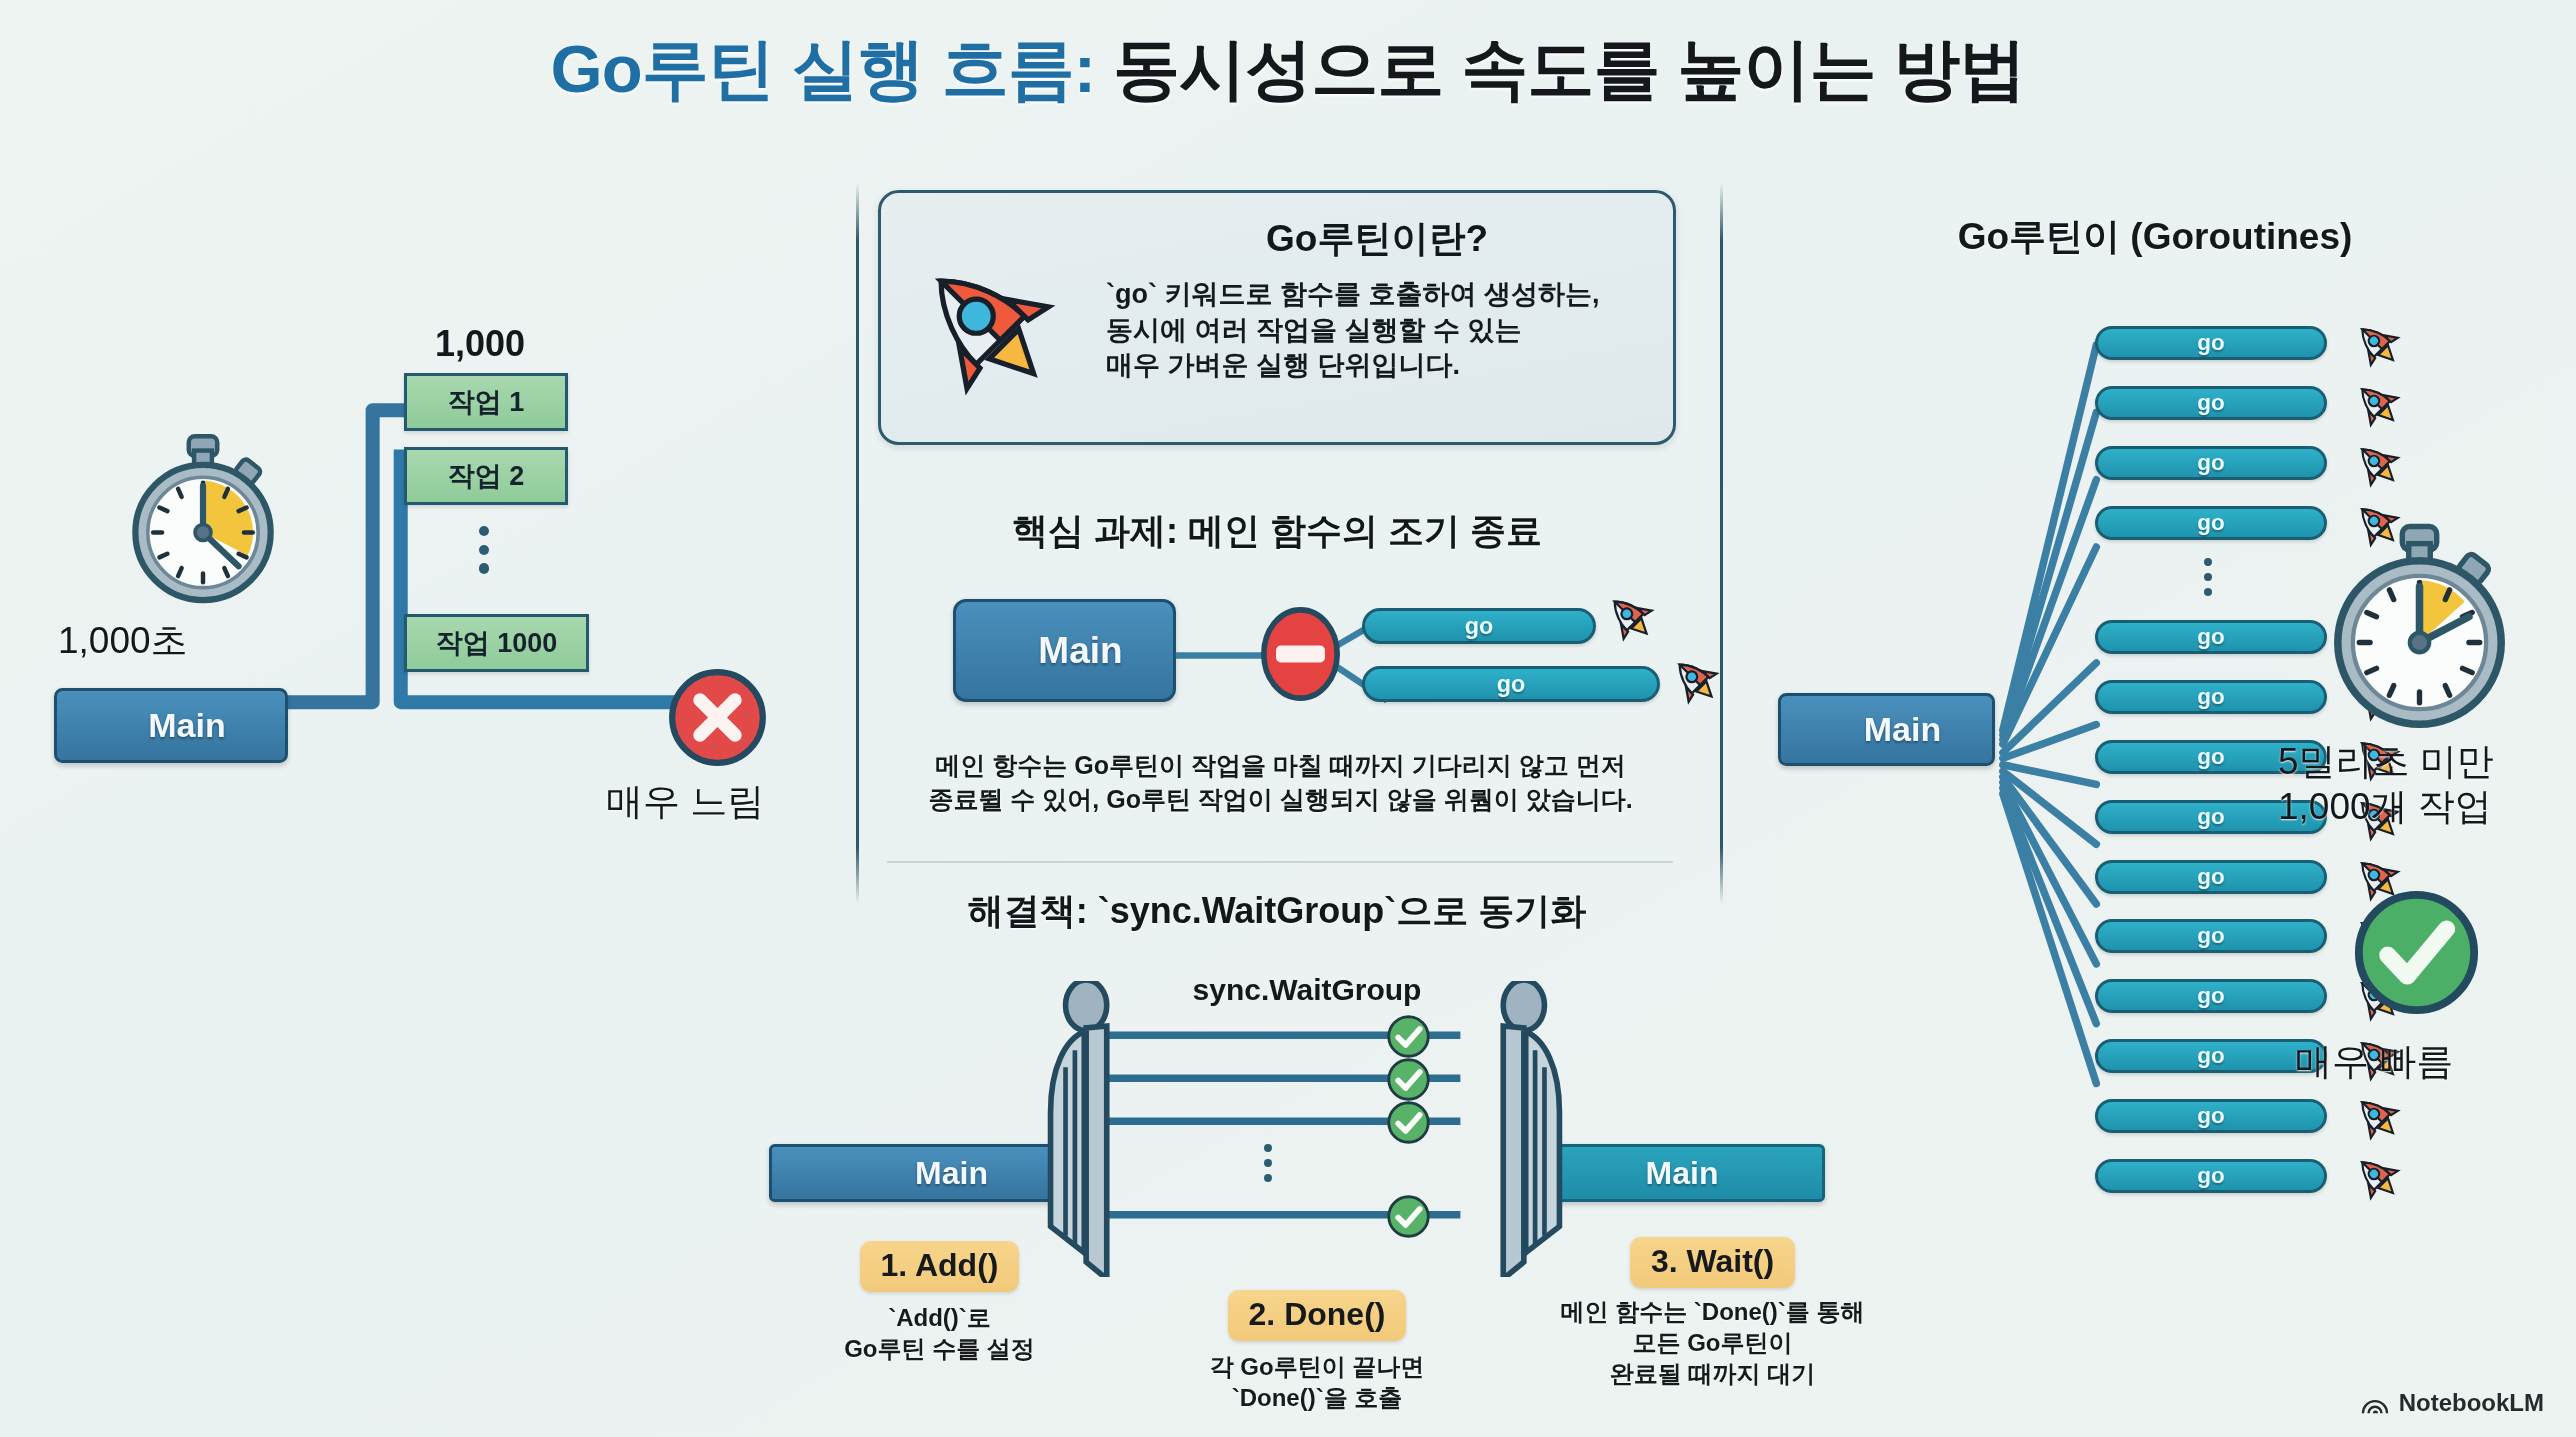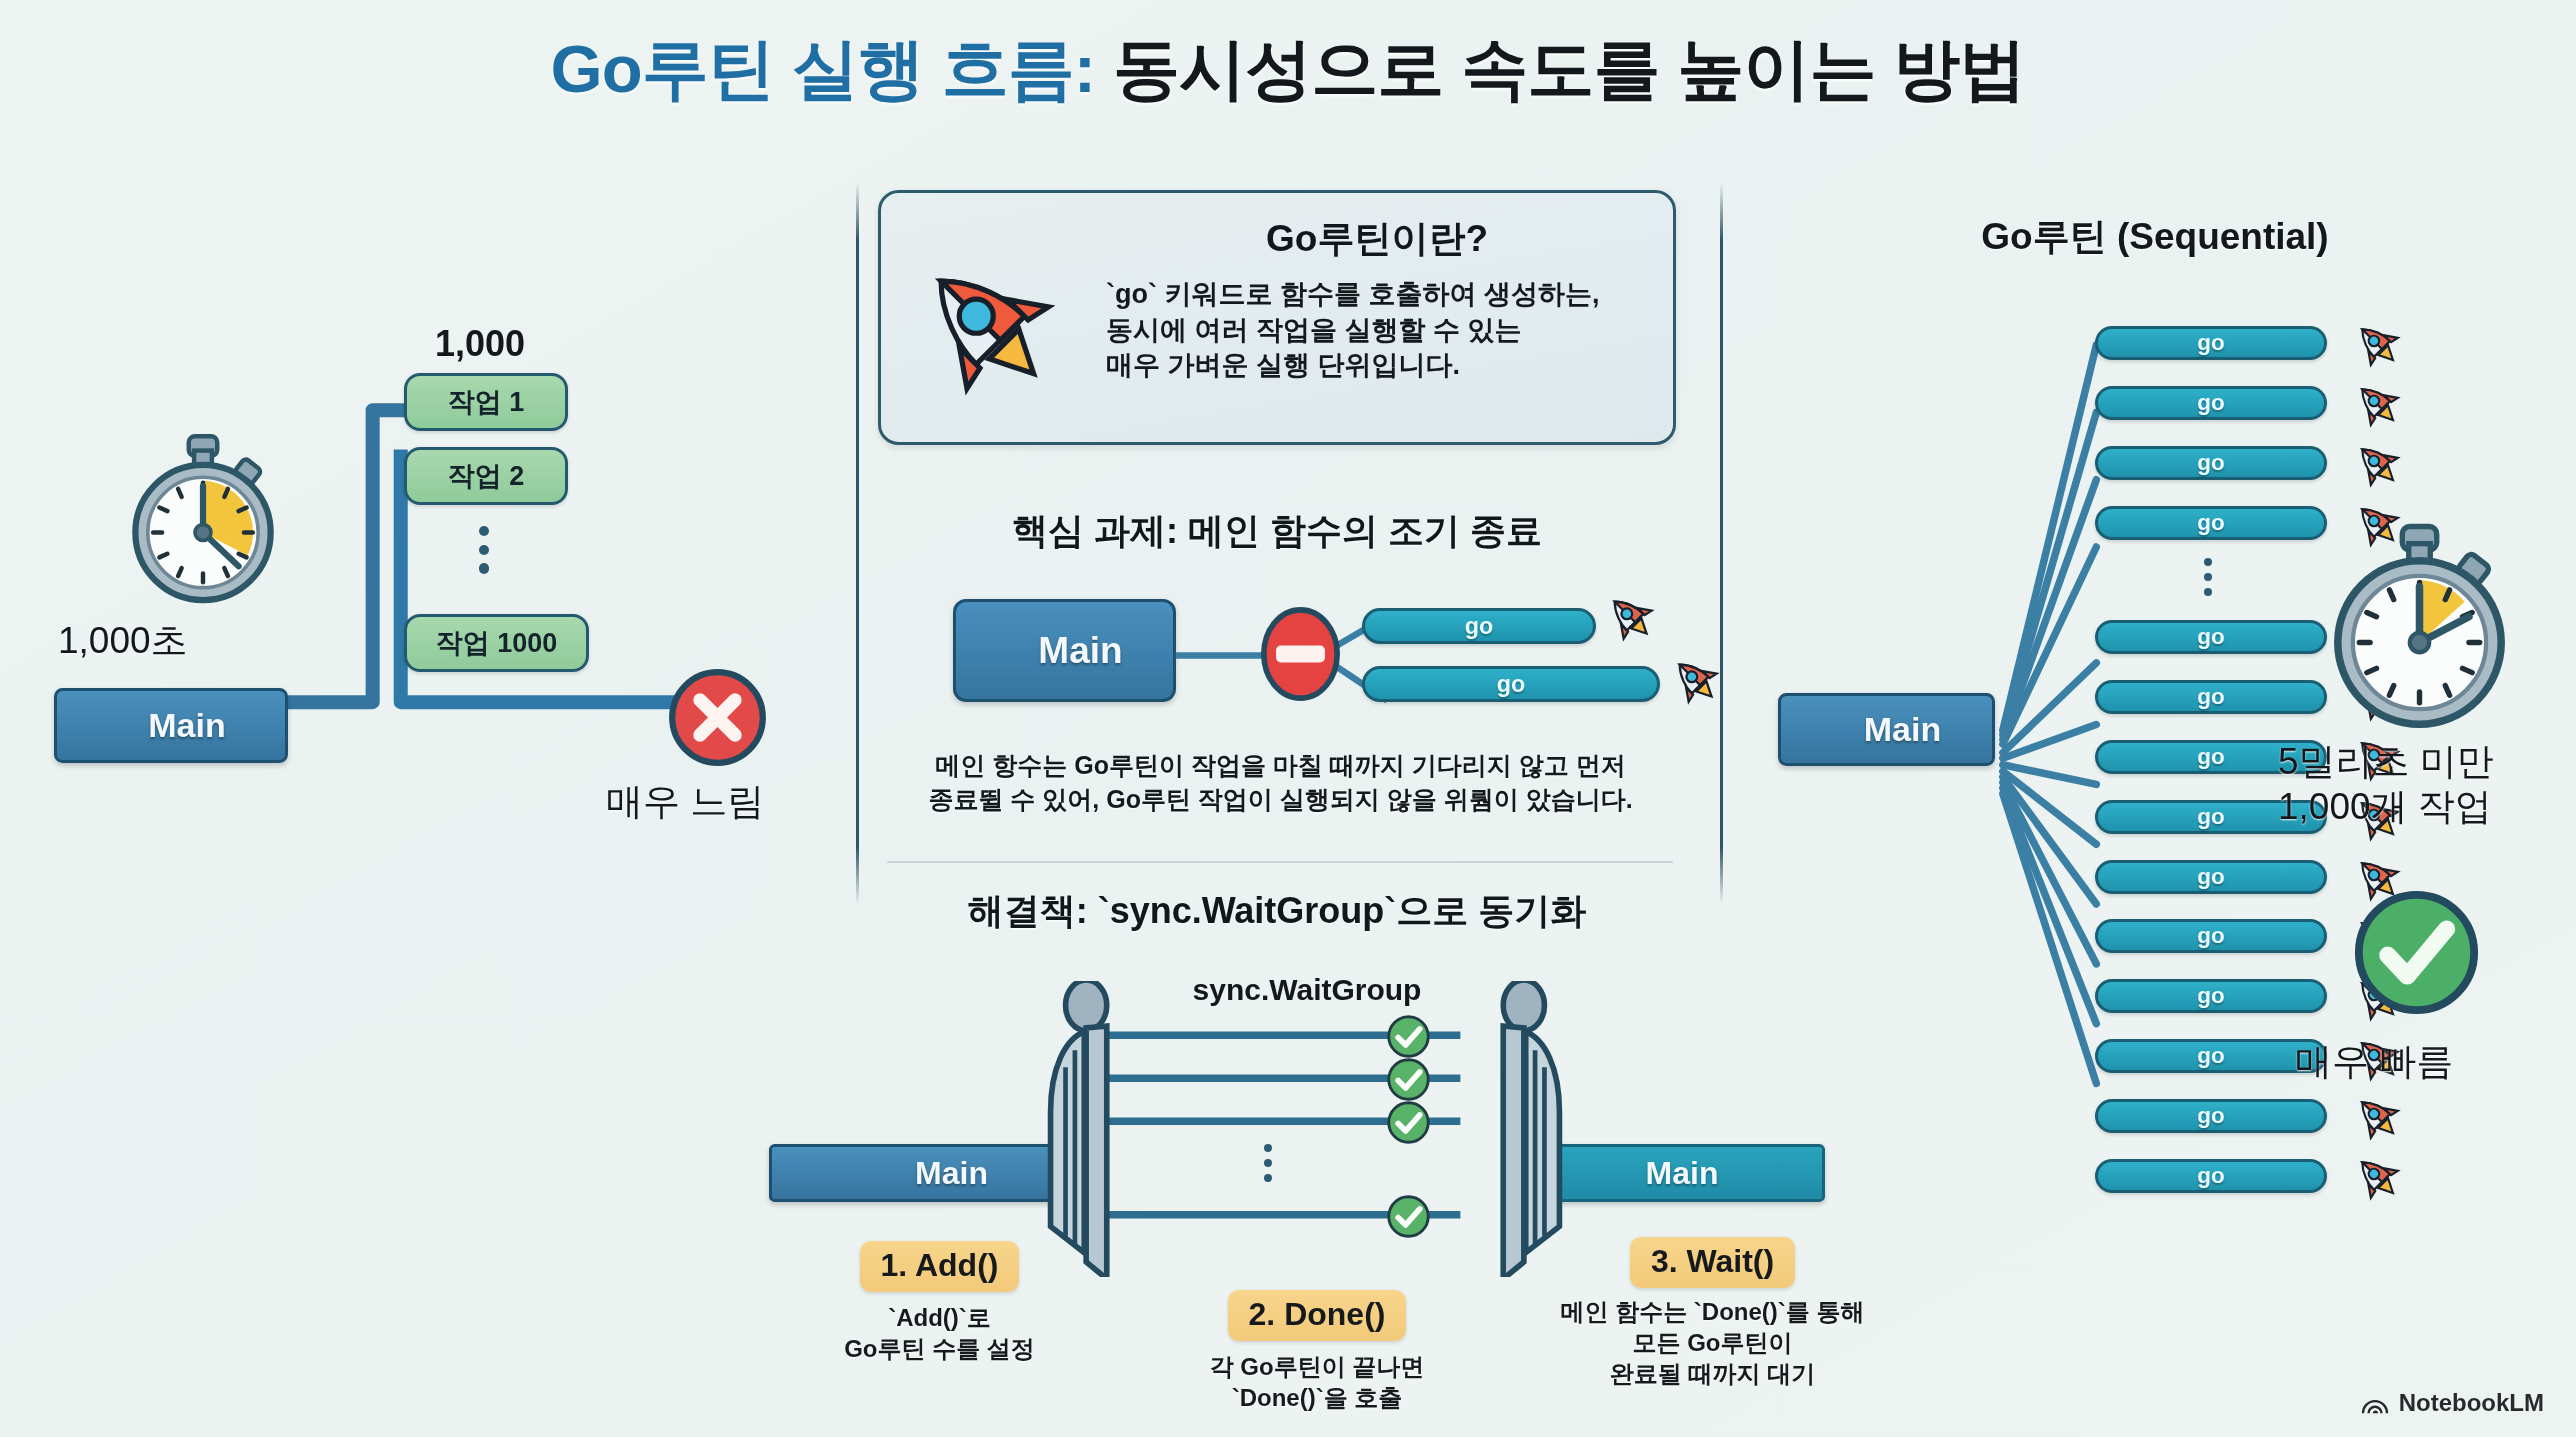--- a/index.html
+++ b/index.html
@@ -55,21 +55,21 @@
   }
   .main-box.teal {
     background: linear-gradient(180deg, #2aa3bd 0%, #1f8ca8 100%);
     border-color: #17657d;
   }
 
   
   .task-box {
     background: linear-gradient(180deg, #a8d8ae 0%, #8fcb9a 100%);
     border: 3.7px solid #235a70;
-    border-radius: 16px;
+    border-radius: 0;
     display: flex; align-items: center; justify-content: center;
     font-size: 27px; font-weight: 800; color: #15242c;
     box-shadow: 0 1.9px 3.7px rgba(0,0,0,0.13);
     white-space: nowrap;
   }
 
   
   .go-pill {
     background: linear-gradient(180deg, #2fb0c9 0%, #1f93ad 100%);
     border: 3.7px solid #1a5e74;
@@ -356,21 +356,21 @@
 `Done()`을 호출</div>
   </div>
 
   <div class="abs" style="left:1516px; top:1237px; width:393px; text-align:center;">
     <div class="step-badge">3. Wait()</div>
     <div class="step-desc" style="margin-top:9.4px;">메인 함수는 `Done()`를 통해
 모든 Go루틴이
 완료될 때까지 대기</div>
   </div>
 
-  <div class="abs col-heading" style="left:1734px; top:212px; width:842px;">Go루틴 (Sequential)</div>
+  <div class="abs col-heading" style="left:1734px; top:212px; width:842px;">Go루틴이 (Goroutines)</div>
 
   <svg class="abs" style="left:1872px; top:309px;" width="243" height="805" viewBox="0 0 260 860">
     <g stroke="#3b7fa5" stroke-width="8" fill="none" stroke-linecap="round">
       <line x1="140" y1="450" x2="240" y2="38"></line>
       <line x1="140" y1="455" x2="240" y2="110"></line>
       <line x1="140" y1="460" x2="240" y2="182"></line>
       <line x1="140" y1="465" x2="240" y2="254"></line>
       <line x1="140" y1="474" x2="240" y2="378"></line>
       <line x1="140" y1="480" x2="240" y2="444"></line>
       <line x1="140" y1="487" x2="240" y2="508"></line>

